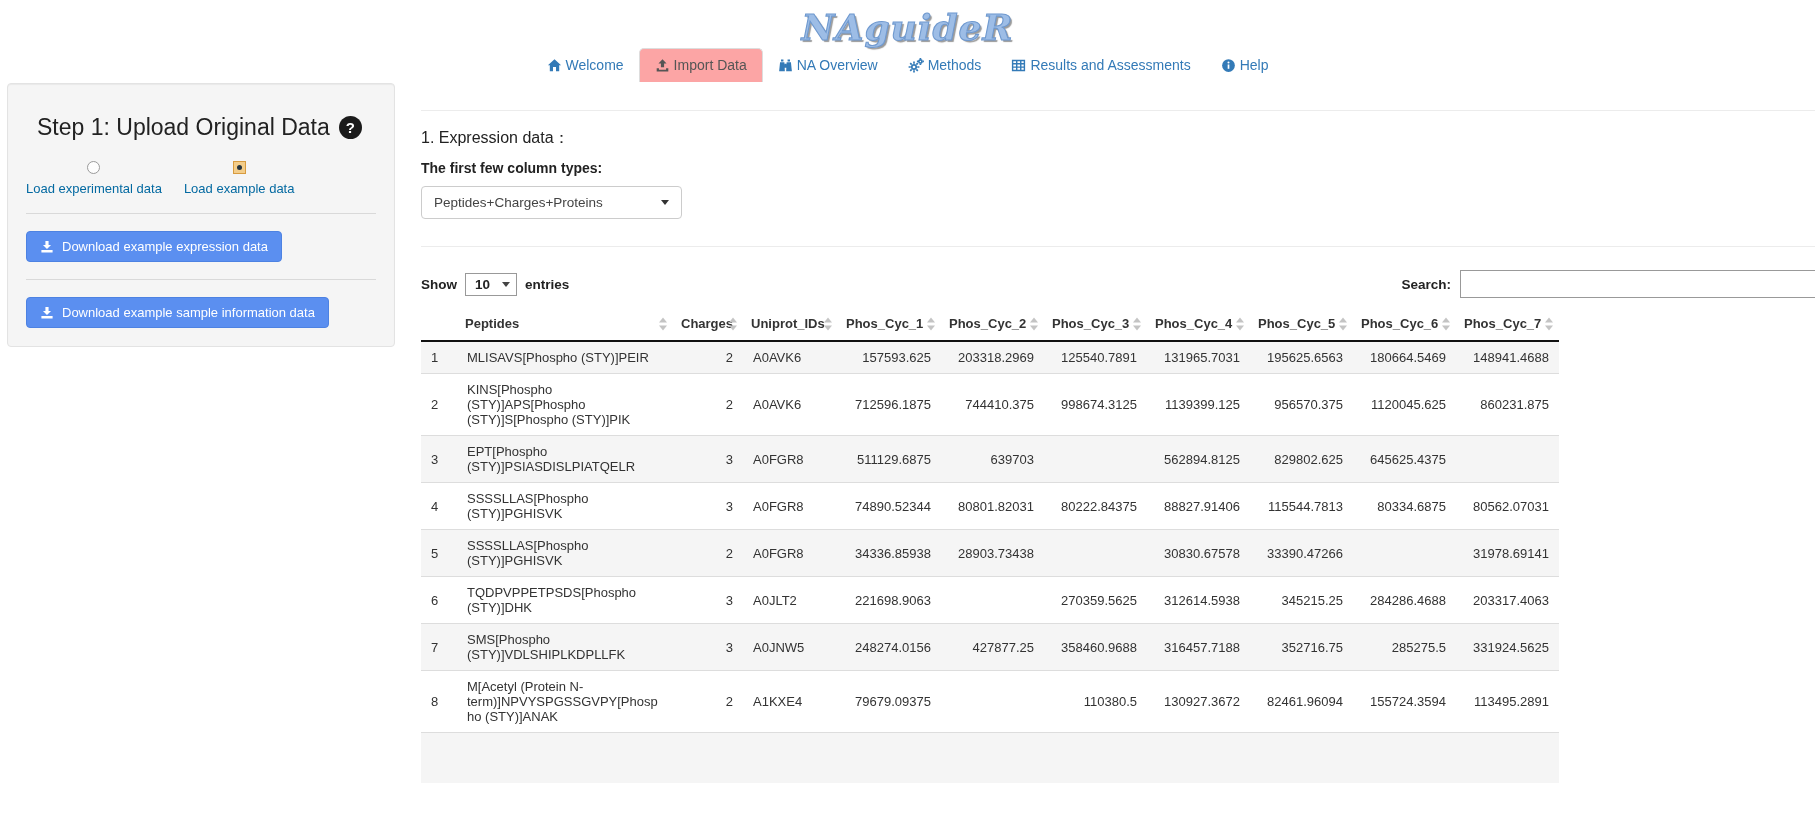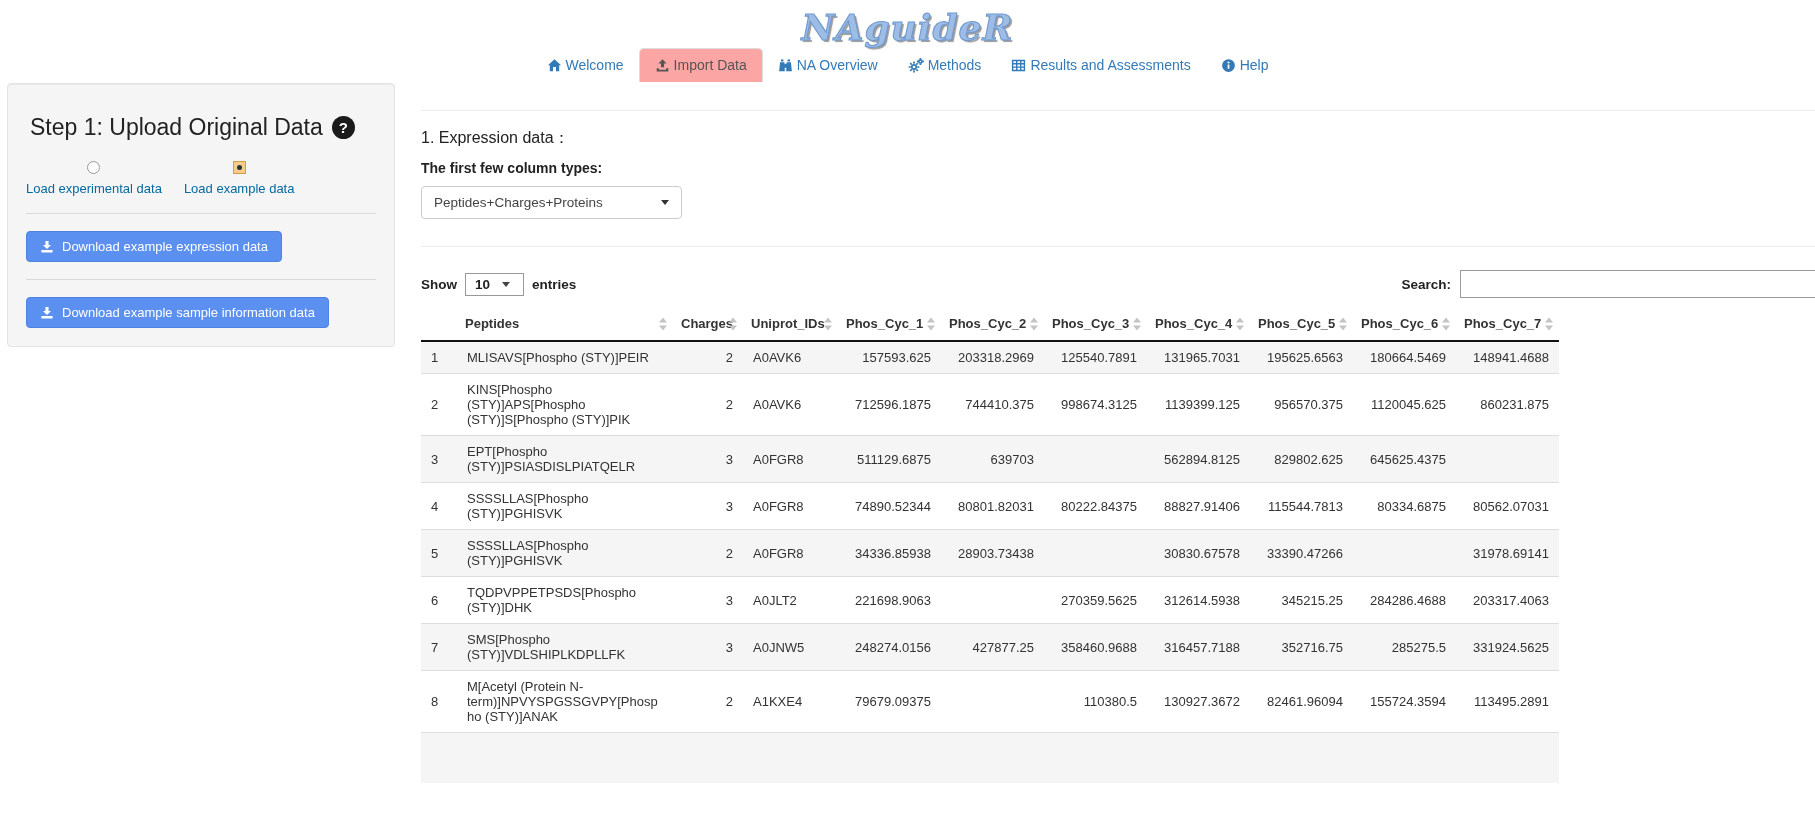--- a/index.html
+++ b/index.html
@@ -18,21 +18,21 @@
          color:#337ab7; cursor:pointer; white-space:nowrap; }
   .tab.active { background:#fca5a5; border:1px solid #ddd; border-bottom:none; border-radius:5px 5px 0 0; color:#555; }
   .tab svg { display:block; }
 
   
   .content { display:flex; align-items:flex-start; padding-left:7px; margin-top:1px; }
 
   
   .sidebar { width:388px; min-height:252px; background:#f5f5f5; border:1px solid #e3e3e3; border-radius:4px;
              padding:16px 18px 18px; box-shadow:inset 0 1px 1px rgba(0,0,0,.05); }
-  .sidebar h1 { font-size:23px; font-weight:400; color:#222; margin:14px 4px 20px; display:flex; align-items:center; gap:9px; }
+  .sidebar h1 { font-size:23px; font-weight:400; color:#222; margin:14px 11px 20px; display:flex; align-items:center; gap:9px; }
   .help-circle { width:23px; height:23px; border-radius:50%; background:#1b1b1b; color:#fff; font-weight:700;
                  font-size:15px; display:inline-flex; align-items:center; justify-content:center; cursor:pointer; flex:0 0 auto; }
   .radio-row { display:flex; align-items:center; gap:22px; margin:6px 0 2px; }
   .radio-opt { display:flex; align-items:center; gap:7px; cursor:pointer; color:#0369a1;flex-direction:column; }
   .radio-circle { width:13px; height:13px; border-radius:50%; border:1px solid #9a9a9a; background:#fdfdfd; flex:0 0 auto; }
   .radio-square-sel { width:13px; height:13px; border:1px solid #d79b3f; background:#f3cd8a;
                       display:inline-flex; align-items:center; justify-content:center; flex:0 0 auto; }
   .radio-square-sel i { width:5px; height:5px; background:#26343f; border-radius:50%; }
   .sidebar hr { border:none; border-top:1px solid #d9d9d9; margin:17px 0; }
   .dl-btn { display:inline-flex; align-items:center; gap:8px; background:#5b8ff0; border:1px solid #4d82e2;
@@ -48,21 +48,21 @@
   .select-box { width:261px; height:33px; border:1px solid #ccc; border-radius:4px; background:#fff;
                 display:flex; align-items:center; justify-content:space-between; padding:0 12px;
                 color:#444; font-size:13.5px; cursor:pointer; }
   .caret-down { width:0; height:0; border-left:4.5px solid transparent; border-right:4.5px solid transparent;
                 border-top:5.5px solid #333; }
   .hr-mid { margin:27px 0 0; }
 
   
   .dt-controls { display:flex; align-items:center; margin:23px 0 9px; font-weight:700; font-size:13.5px; color:#222; }
   .len-select { display:inline-flex; align-items:center; gap:12px; border:1px solid #999; background:#fff;
-                padding:3px 13px 3px 9px; margin:0 8px; cursor:pointer; font-weight:700; }
+                padding:3px 6px 3px 9px; margin:0 8px; cursor:pointer; font-weight:700; }
   .len-caret { width:0; height:0; border-left:4px solid transparent; border-right:4px solid transparent;
                border-top:5px solid #444; }
   .dt-search { margin-left:auto; display:flex; align-items:center; gap:9px; }
   .dt-search input { width:385px; height:28px; border:1px solid #999; margin-right:-30px; padding:0 8px;
                      font-family:inherit; font-size:13px; }
 
   
   table.dt { border-collapse:collapse; table-layout:fixed; width:1138px; font-size:13px; color:#333; }
   table.dt th { font-weight:700; text-align:left; padding:9px 24px 9px 8px; position:relative;
                 vertical-align:middle; border-bottom:2px solid #111; cursor:pointer; white-space:nowrap; }

